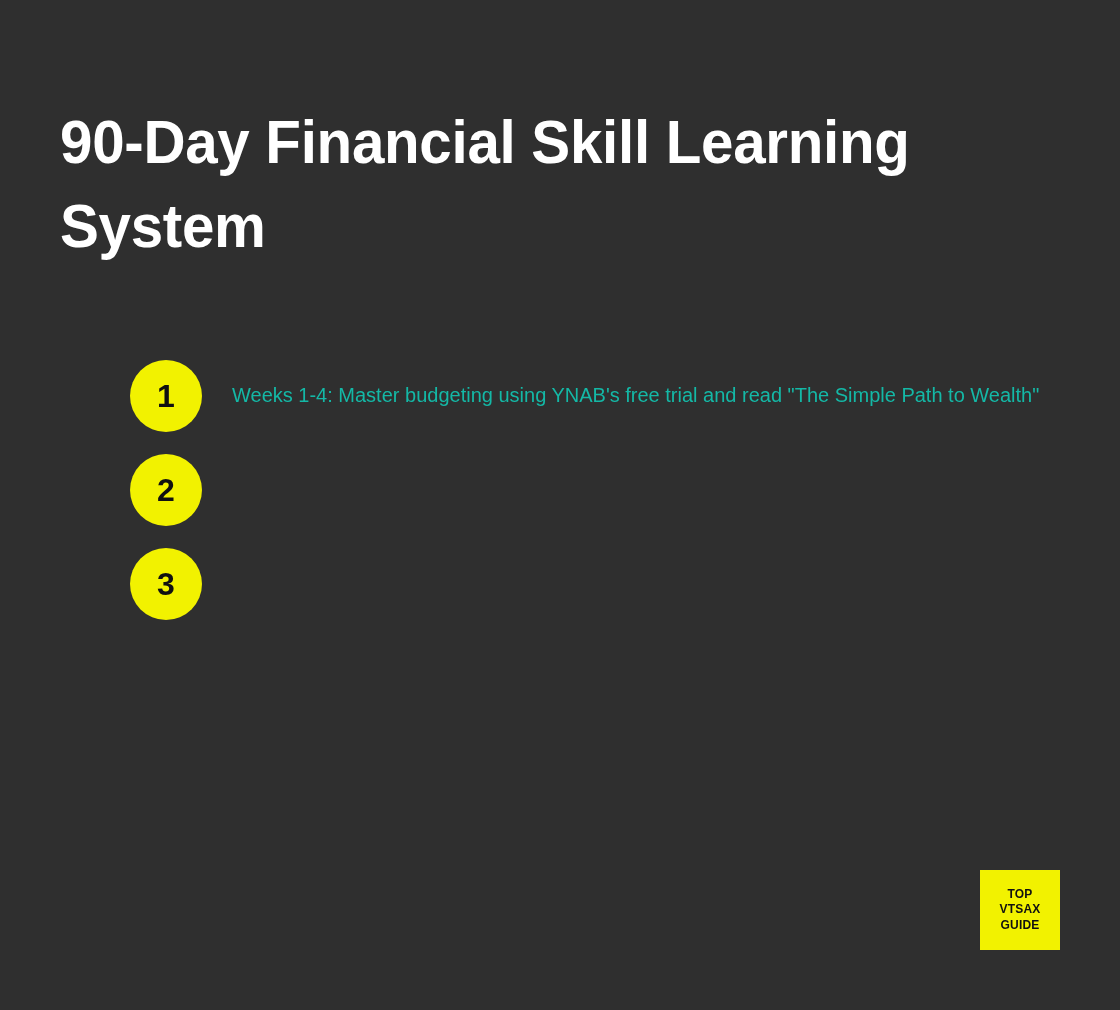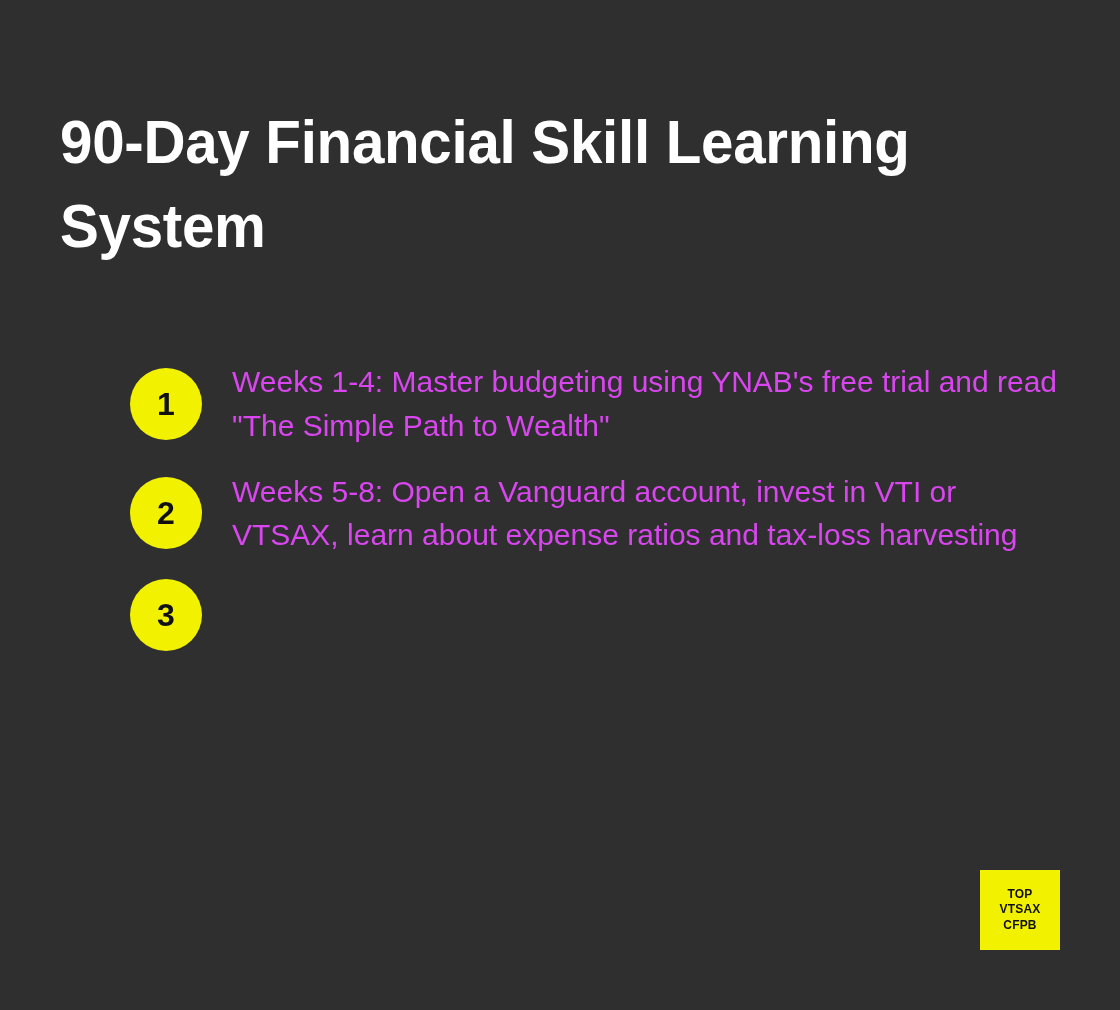--- a/index.html
+++ b/index.html
@@ -65,23 +65,23 @@
     justify-content: center;
     font-family: "Liberation Sans", sans-serif;
     font-size: 32px;
     font-weight: bold;
     line-height: 1;
   }
 
   .step-text {
     flex: 1 1 auto;
     margin-left: 30px;
-    color: #d946ef;
+    color: #14b8a6;
     font-family: "Liberation Sans", sans-serif;
-    font-size: 30px;
+    font-size: 20px;
     line-height: 1.46;
     font-weight: normal;
   }
 
   
   .logo {
     position: absolute;
     left: 980px;
     top: 870px;
     width: 80px;
@@ -109,28 +109,27 @@
 
   <div class="steps">
 
     <div class="step">
       <div class="step-badge">1</div>
       <div class="step-text">Weeks 1-4: Master budgeting using YNAB's free trial and read "The Simple Path to Wealth"</div>
     </div>
 
     <div class="step">
       <div class="step-badge">2</div>
-      <div class="step-text">Weeks 5-8: Open a Vanguard account, invest in VTI or VTSAX, learn about expense ratios and tax-loss harvesting</div>
     </div>
 
     <div class="step">
       <div class="step-badge">3</div>
     </div>
 
   </div>
 
   <div class="logo">
     <span>TOP</span>
     <span>VTSAX</span>
-    <span>CFPB</span>
+    <span>GUIDE</span>
   </div>
 
 </div>
 
 </body></html>

